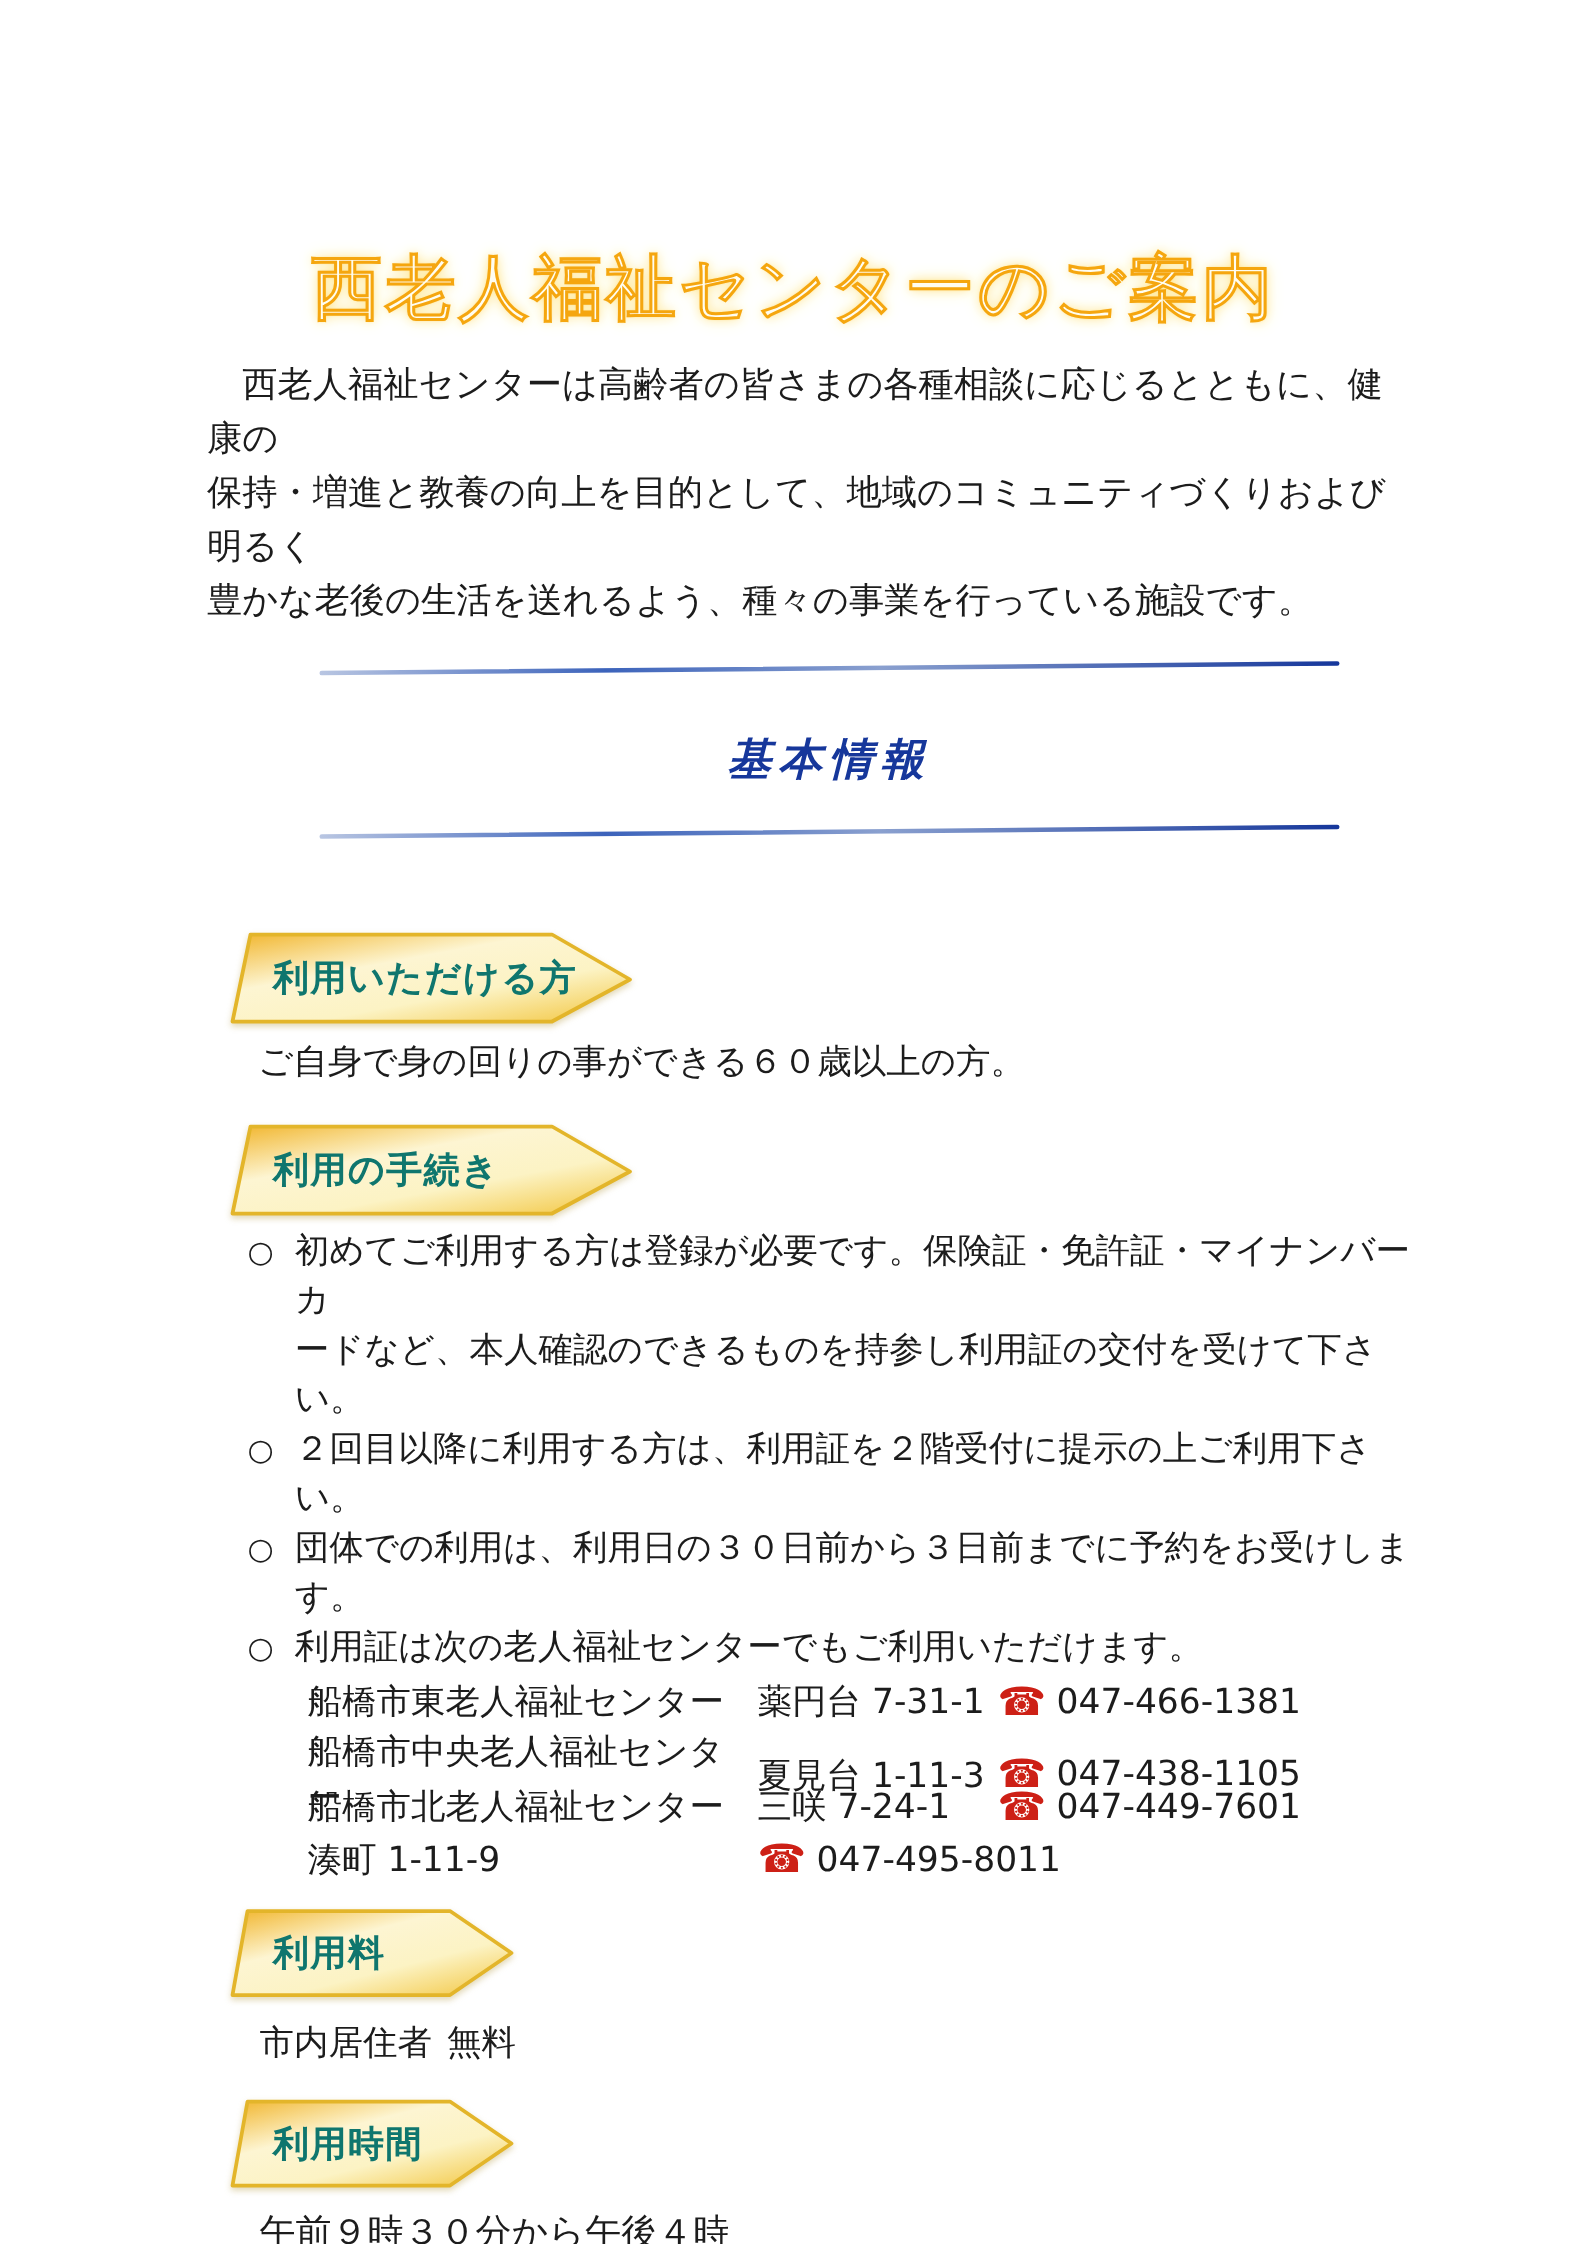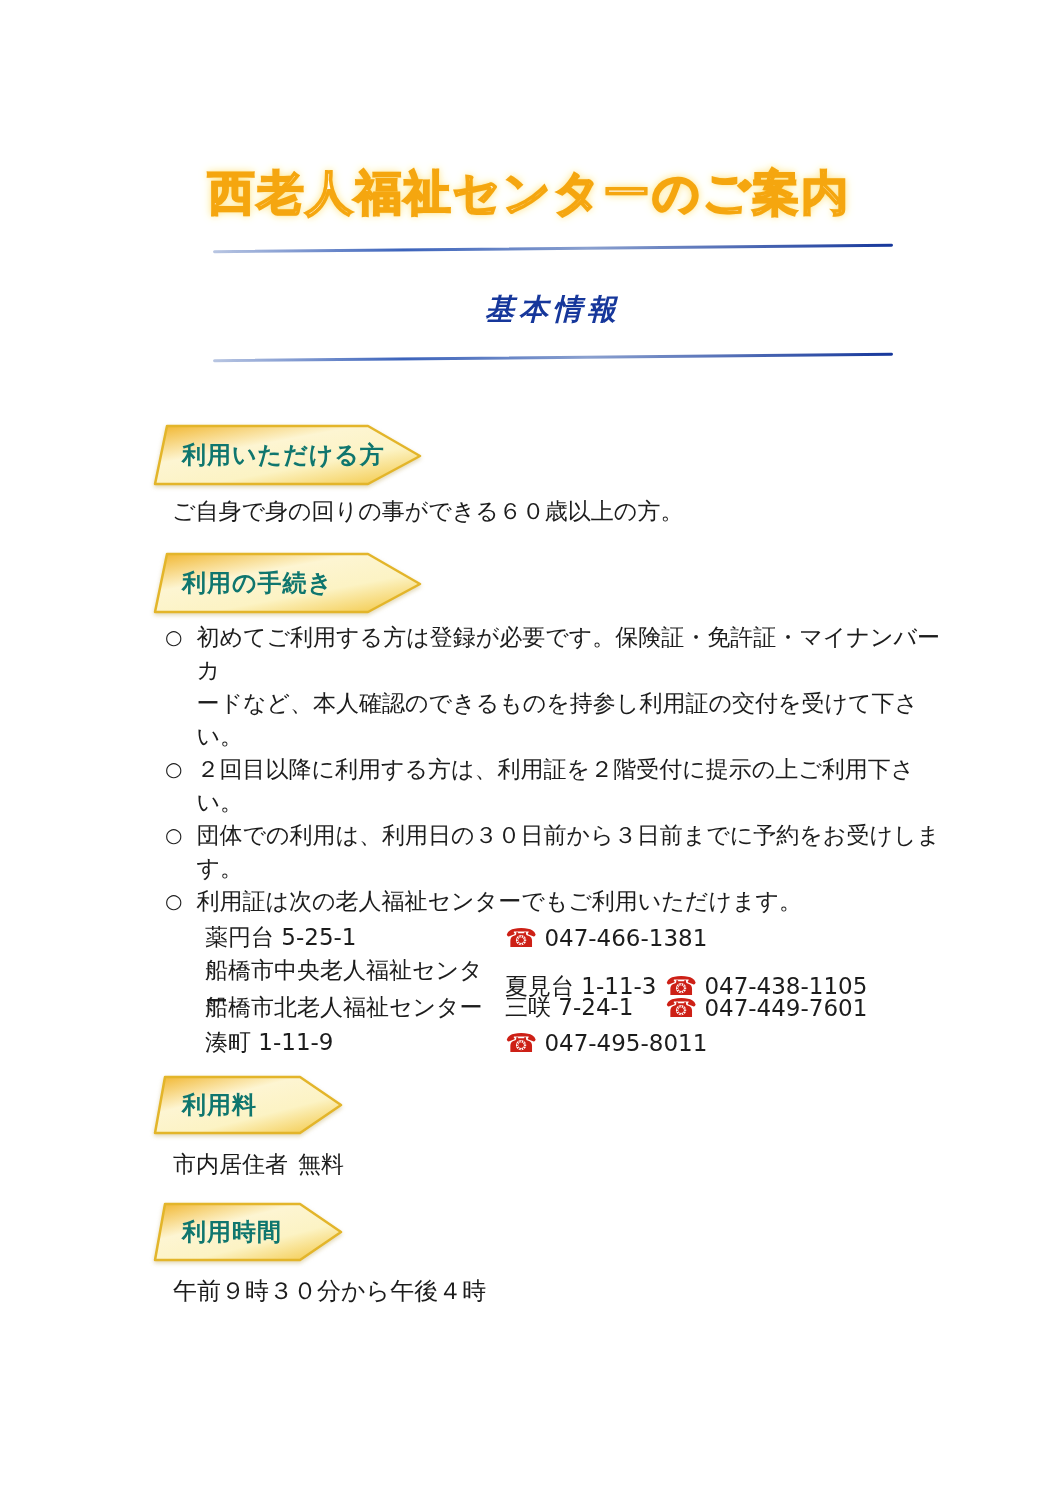--- a/index.html
+++ b/index.html
@@ -10,21 +10,21 @@
     color:#1c1c1c;
     overflow:hidden;
   }
   .page { position:relative; width:1058px; height:1496px; }
 
   
   .doc-title {
     margin:165px 0 0 0;
     text-align:center;
     font-size:47px;
-    font-weight:700;
+    font-weight:400;
     letter-spacing:2px;
     line-height:56px;
     color:#fffdf0;
     -webkit-text-stroke:2px #f5a60f;
     text-shadow:0 0 2px #ffc93d, 0 0 7px #ffe082, 0 0 12px #fff3b0;
   }
 
   
   .intro {
     margin:17px 0 0 138px;
@@ -98,20 +98,23 @@
       <stop offset="68%" stop-color="#fcf3c4"></stop>
       <stop offset="100%" stop-color="#f4cd55"></stop>
     </linearGradient>
   </defs>
 </svg>
 
 <div class="page">
 
   <h1 class="doc-title">西老人福祉センターのご案内</h1>
 
+  <p class="intro">　西老人福祉センターは高齢者の皆さまの各種相談に応じるとともに、健康の
+保持・増進と教養の向上を目的として、地域のコミュニティづくりおよび明るく
+豊かな老後の生活を送れるよう、種々の事業を行っている施設です。</p>
 
   <div class="info-box">
     <div class="info-line"></div>
     <div class="info-heading">基本情報</div>
     <div class="info-line"></div>
   </div>
 
   <div class="banner wide m-elig">
     <svg viewBox="0 0 272 64" preserveAspectRatio="none">
       <polygon points="15,3 216,3 268,33 216,61 3,61"></polygon>
@@ -142,21 +145,22 @@
       <span class="bullet-text">団体での利用は、利用日の３０日前から３日前までに予約をお受けします。</span>
     </div>
     <div class="bullet">
       <span class="bullet-marker">○</span>
       <span class="bullet-text">利用証は次の老人福祉センターでもご利用いただけます。</span>
     </div>
   </div>
 
   <div class="centers">
     <div class="center-row">
-      <span>薬円台 5-25-1</span>
+      <span>船橋市東老人福祉センター</span>
+      <span>薬円台 7-31-1</span>
       <span class="center-phone">
         <span class="phone-icon">☎</span>
         <span>047-466-1381</span>
       </span>
     </div>
     <div class="center-row">
       <span>船橋市中央老人福祉センター</span>
       <span>夏見台 1-11-3</span>
       <span class="center-phone">
         <span class="phone-icon">☎</span>

